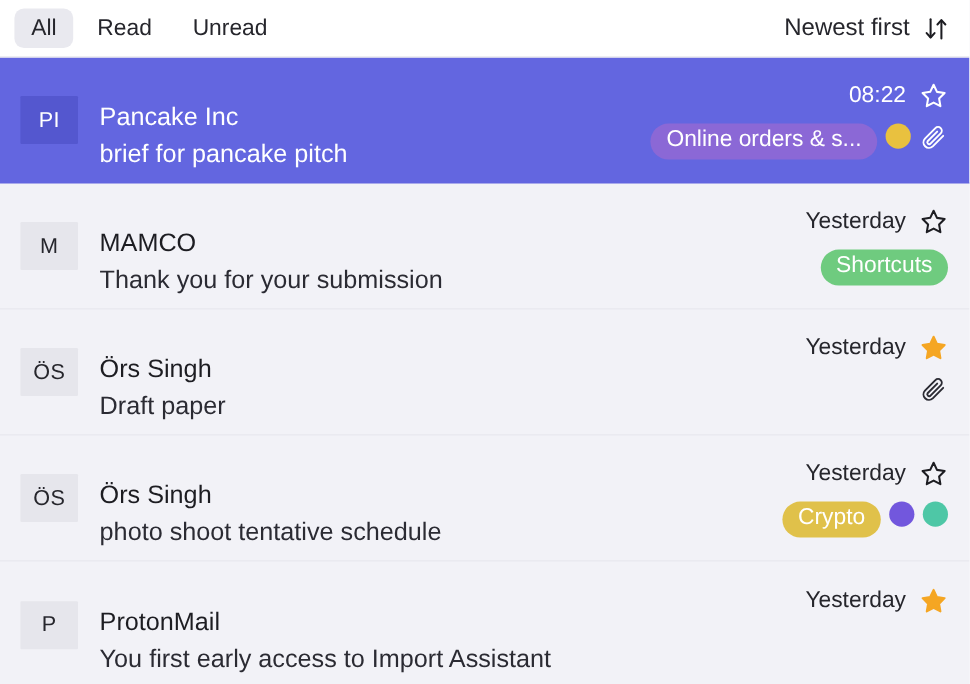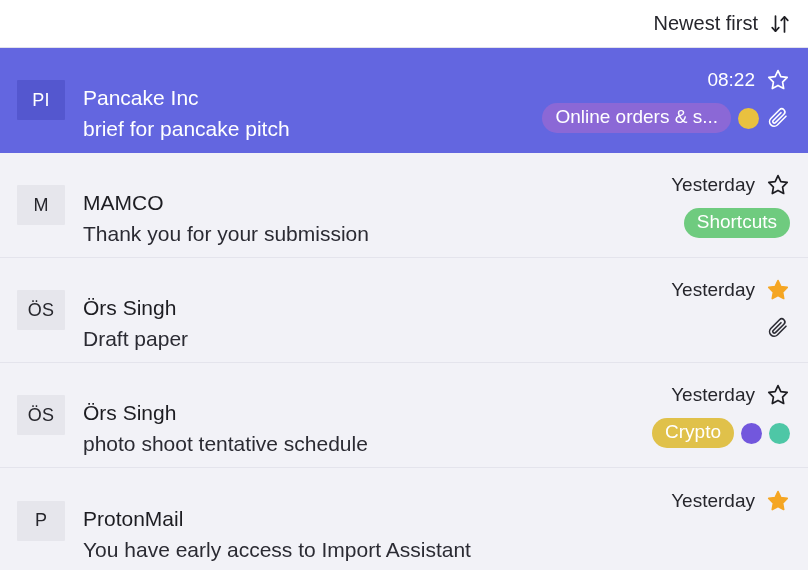--- a/index.html
+++ b/index.html
@@ -167,21 +167,21 @@
   }
 
   .meta-top {
     display: flex;
     align-items: center;
     gap: 11px;
     height: 26px;
   }
   .meta-bottom {
     display: flex;
-    align-items: center;
+    align-items: flex-start;
     gap: 7px;
     height: 30px;
     justify-content: flex-end;
   }
 
   .date {
     font-size: 19px;
     color: #26262c;
     white-space: nowrap;
   }
@@ -210,20 +210,25 @@
     display: inline-block;
     flex: 0 0 auto;
   }
 </style>
 </head>
 <body>
 
 <div id="app">
 
   <div class="toolbar">
+    <div class="filters">
+        <button class="filter-btn active">All</button>
+        <button class="filter-btn">Read</button>
+        <button class="filter-btn">Unread</button>
+      </div>
     <div class="toolbar-spacer"></div>
     <div class="sort-control">
       <span class="sort-label">Newest first</span>
       <span class="sort-icon">
         <svg viewBox="0 0 24 24" width="24" height="24" fill="none" stroke="#1d1d22" stroke-width="1.7" stroke-linecap="round" stroke-linejoin="round">
           <line x1="7.5" y1="4" x2="7.5" y2="19"></line>
           <polyline points="4.2,15.6 7.5,19.2 10.8,15.6"></polyline>
           <line x1="16.5" y1="20" x2="16.5" y2="5"></line>
           <polyline points="13.2,8.4 16.5,4.8 19.8,8.4"></polyline>
         </svg>
@@ -321,21 +326,21 @@
             <span class="chip" style="background: rgb(224, 193, 74);">Crypto</span>
             <span class="dot" style="background: rgb(114, 87, 221);"></span>
             <span class="dot" style="background: rgb(78, 199, 166);"></span>
           </div>
         </div>
       </div>
       <div class="row last">
         <div class="avatar">P</div>
         <div class="row-body">
           <div class="sender">ProtonMail</div>
-          <div class="subject">You have early access to Import Assistant</div>
+          <div class="subject">You first early access to Import Assistant</div>
         </div>
         <div class="row-meta">
           <div class="meta-top">
             <span class="date">Yesterday</span>
             <span class="star">
               <svg viewBox="0 0 24 24" width="24" height="24" fill="#f5a623" stroke="#f5a623" stroke-width="1.7" stroke-linejoin="round">
                 <path d="M12 2.6l2.83 5.96 6.37.9-4.62 4.6 1.1 6.46L12 17.47 6.32 20.5l1.1-6.45-4.62-4.6 6.37-.9z"></path>
               </svg>
             </span>
           </div>

